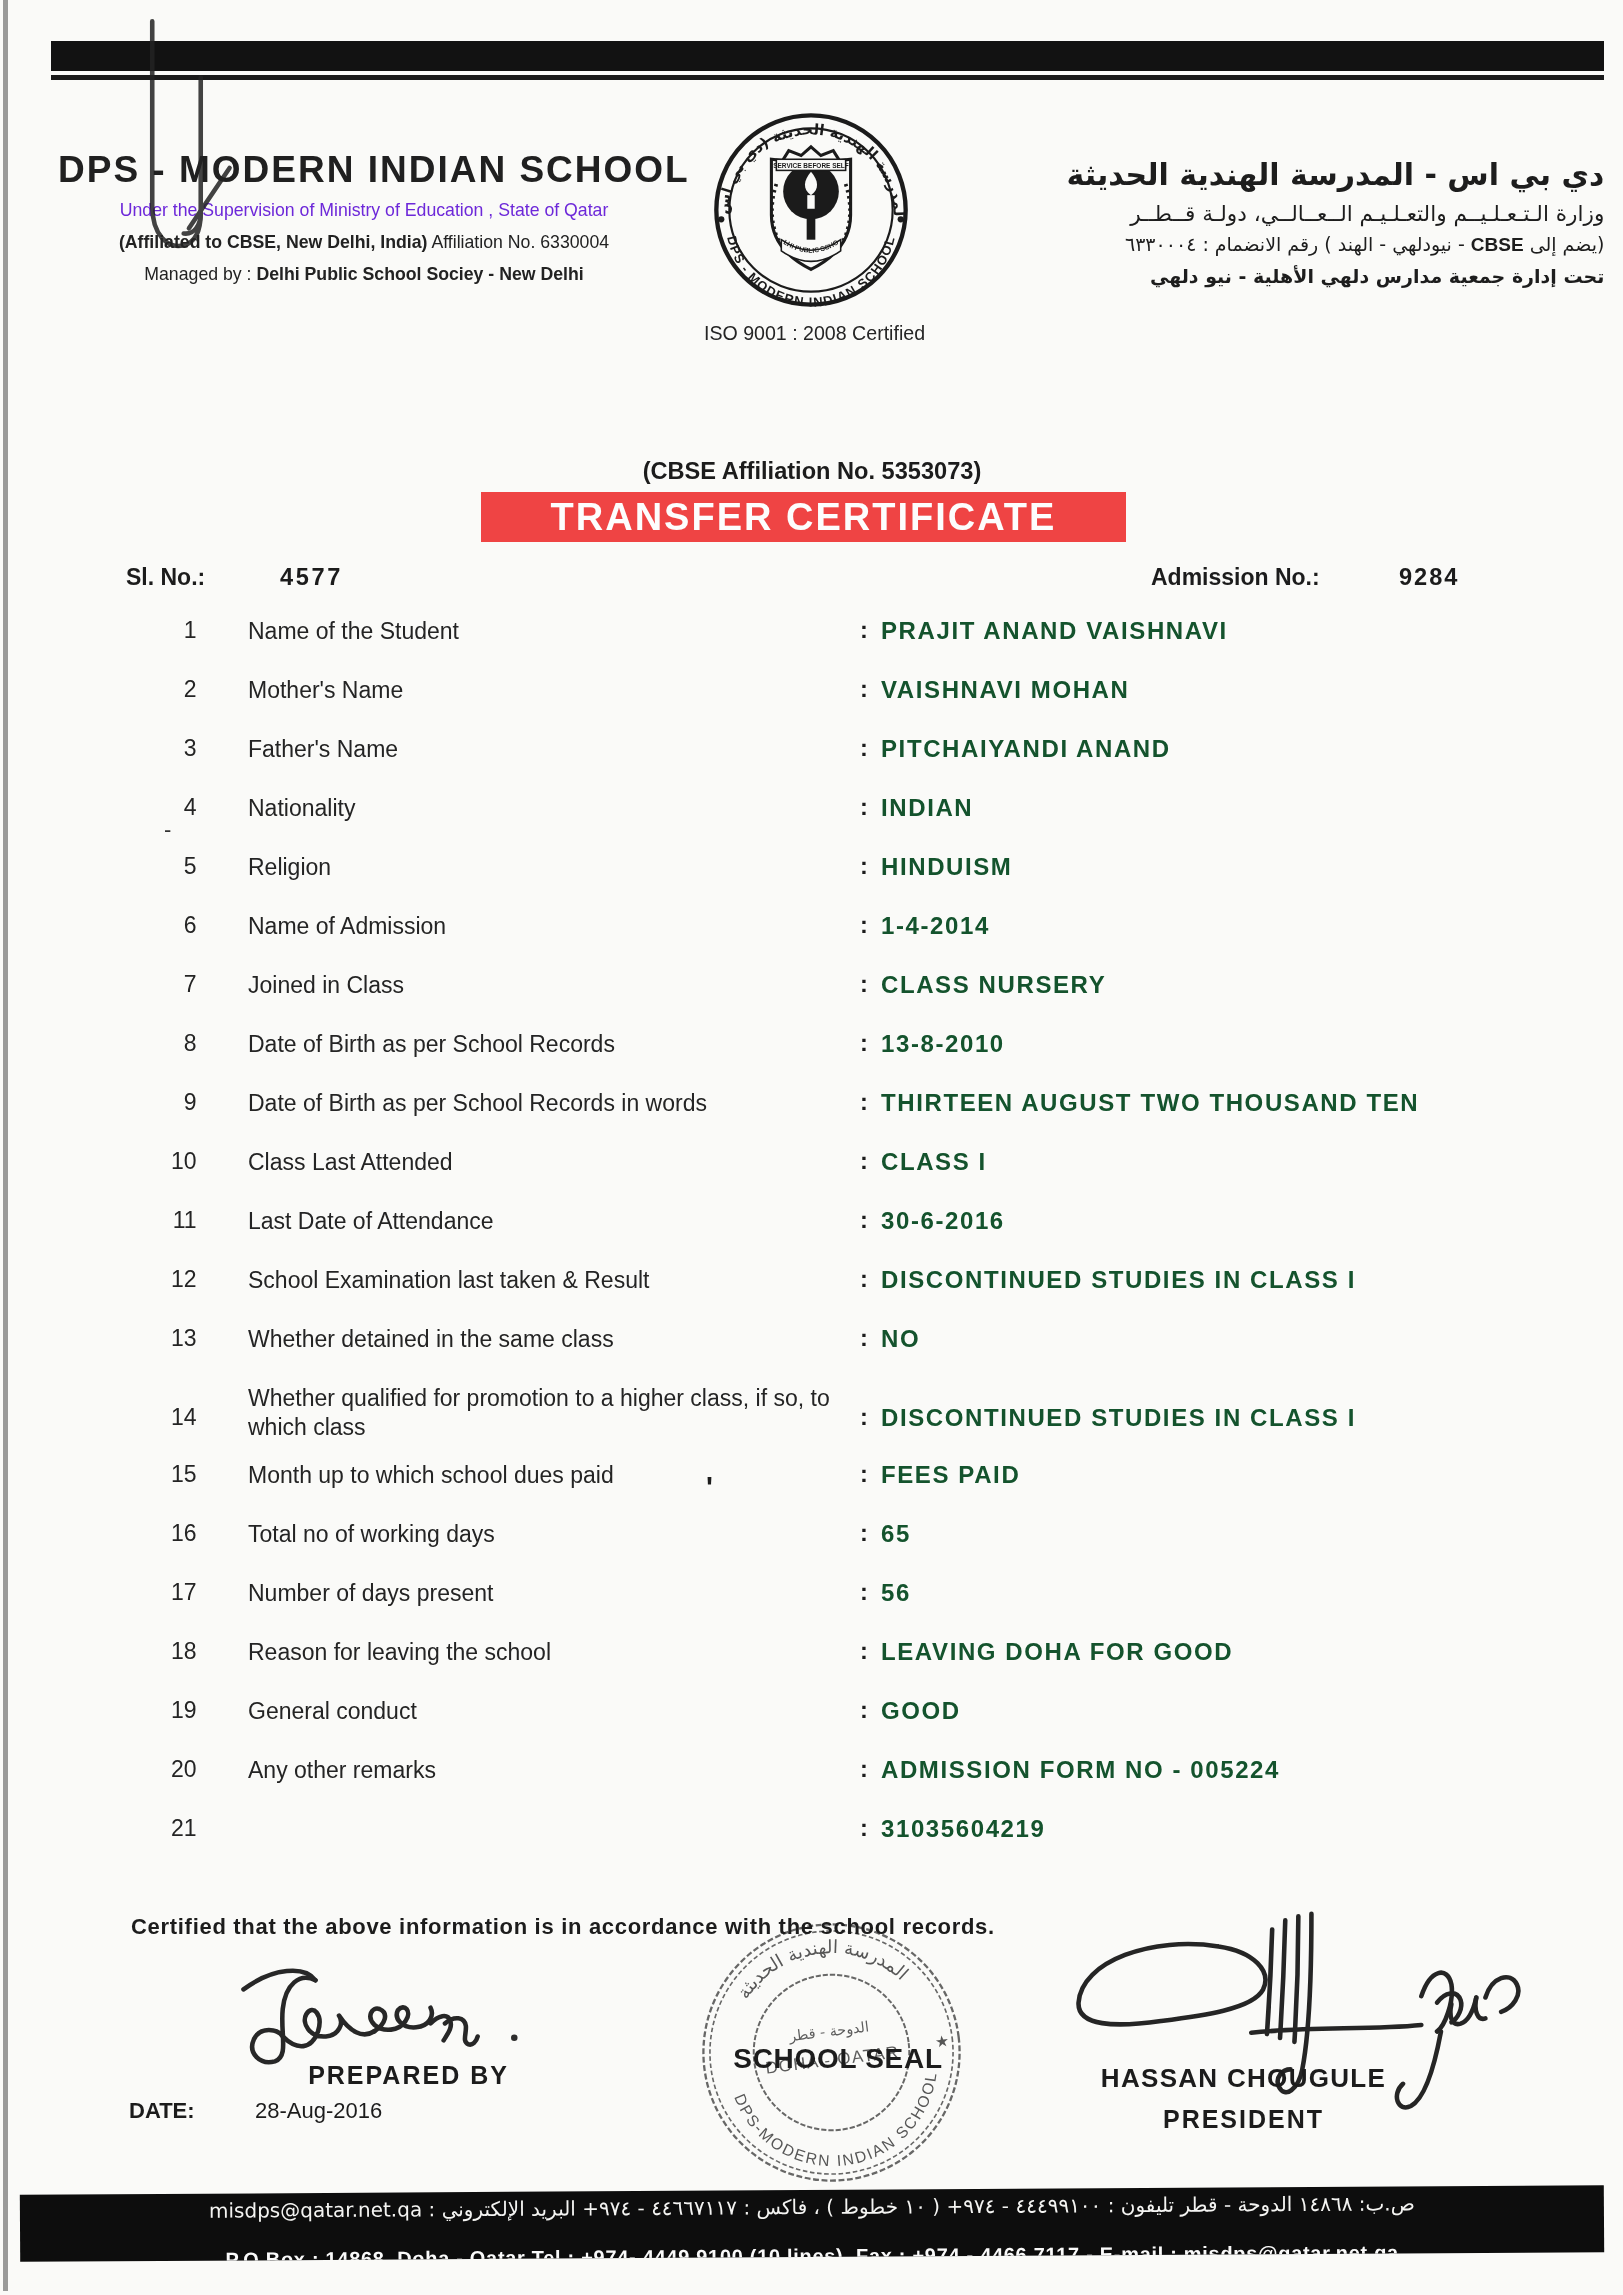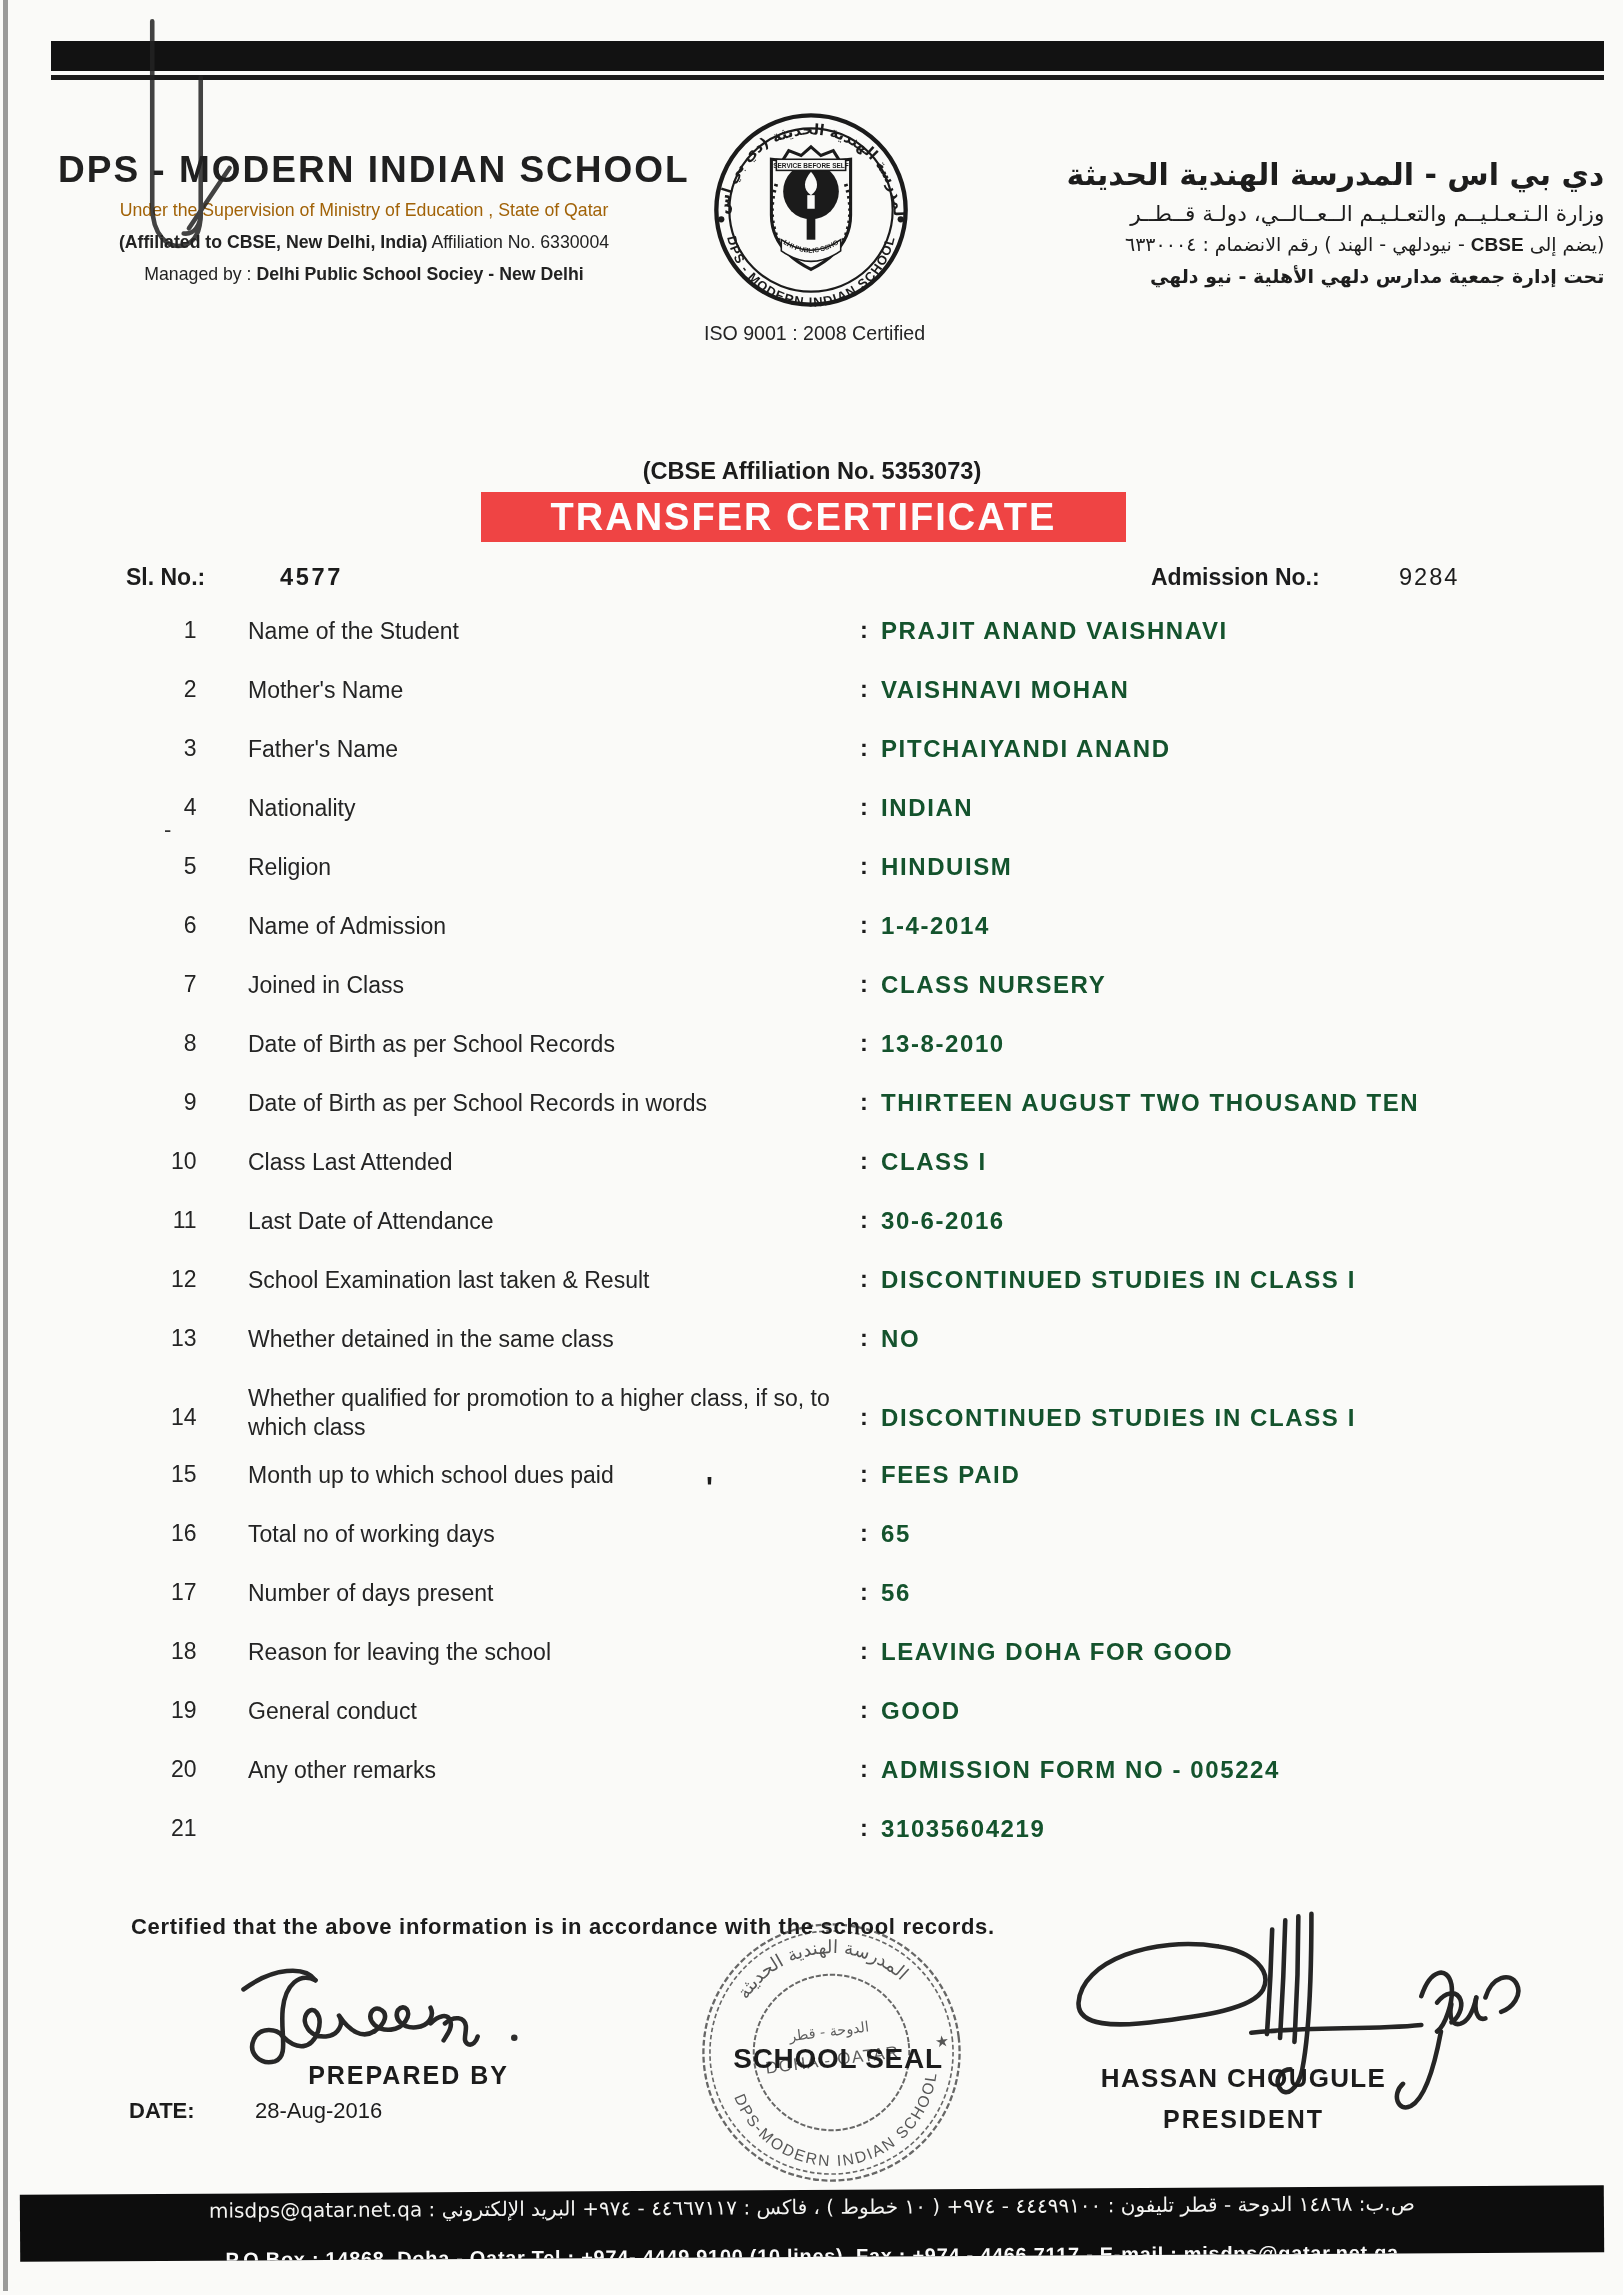--- a/index.html
+++ b/index.html
@@ -10,21 +10,21 @@
   
   .scan-edge{position:absolute;left:3.3px;top:0;width:4.6px;height:2291px;background:#4a4a4a;opacity:.55;}
 
   
   .topbar{position:absolute;left:51px;top:41px;width:1553px;height:30px;background:#121212;}
   .topbar-thin{position:absolute;left:51px;top:75px;width:1553px;height:4.6px;background:#1a1a1a;}
 
   
   .hdr-left{position:absolute;left:58px;top:149px;width:612px;text-align:center;}
   .school-name{font-size:37px;font-weight:600;letter-spacing:2px;color:#202020;white-space:nowrap;}
-  .hdr-sub{margin-top:9.2px;font-size:17.7px;color:#a16207;}
+  .hdr-sub{margin-top:9.2px;font-size:17.7px;color:#6d28d9;}
   .hdr-sub2{margin-top:11px;font-size:17.7px;color:#222;}
   .hdr-sub2 b{font-weight:bold;}
 
   .iso-line{position:absolute;left:674px;top:322px;width:281px;text-align:center;font-size:19.6px;color:#252525;}
 
   
   .hdr-ar{position:absolute;right:19.6px;top:156px;width:661px;text-align:right;direction:rtl;
           font-family:"DejaVu Sans",sans-serif;color:#1d1d1d;}
   .ar1{font-size:30px;font-weight:bold;line-height:37px;}
   .ar2{font-size:21.6px;line-height:31px;margin-top:5.2px;}
@@ -35,21 +35,21 @@
   
   .cbse-line{position:absolute;left:0;top:458px;width:1624px;text-align:center;font-size:23.6px;font-weight:bold;}
   .tc-bar{position:absolute;left:481px;top:492px;width:645px;height:50px;background:#ef4444;
           display:flex;align-items:center;justify-content:center;}
   .tc-title{color:#fdfdfd;font-size:38px;font-weight:bold;letter-spacing:2px;white-space:nowrap;}
 
   
   .sl-label{position:absolute;left:126px;top:564px;font-size:23px;font-weight:bold;}
   .sl-value{position:absolute;left:280px;top:564px;font-size:23.6px;font-weight:bold;letter-spacing:2.6px;}
   .adm-label{position:absolute;left:1151px;top:564px;font-size:23px;font-weight:bold;}
-  .adm-value{position:absolute;left:1399px;top:564px;font-size:23.6px;font-weight:normal;letter-spacing:2px;}
+  .adm-value{position:absolute;left:1399px;top:564px;font-size:23.6px;font-weight:bold;letter-spacing:2px;}
 
   
   .rows{position:absolute;left:128px;top:617px;width:1460px;}
   .row{position:relative;height:59px;}
   .row.tall{height:77px;}
   .num{position:absolute;left:19.6px;top:0;width:49px;text-align:right;font-size:23px;color:#242424;}
   .label{position:absolute;left:120px;top:0;width:625px;font-size:23px;line-height:29px;color:#242424;}
   .vwrap{position:absolute;left:732px;top:0;display:flex;}
   .colon{font-size:23.6px;font-weight:bold;width:21px;}
   .val{font-size:24px;font-weight:bold;letter-spacing:1.6px;white-space:nowrap;color:#14532d;}

